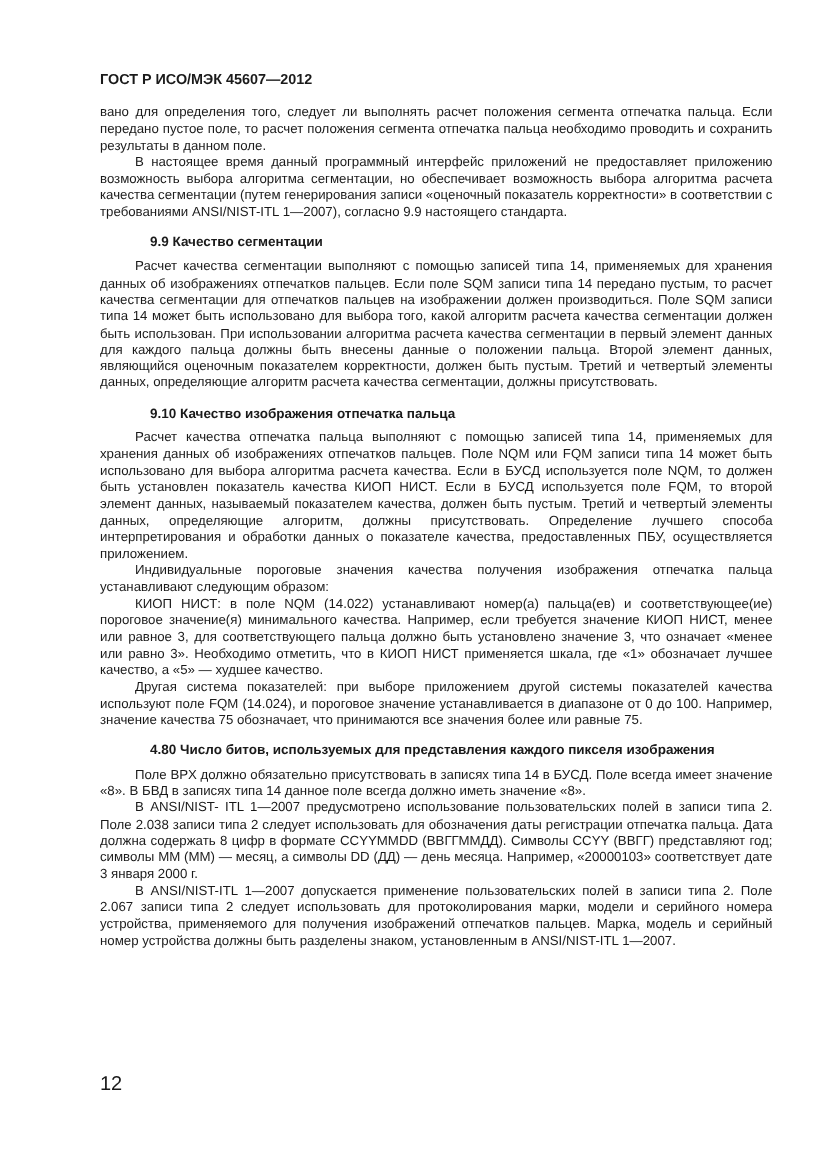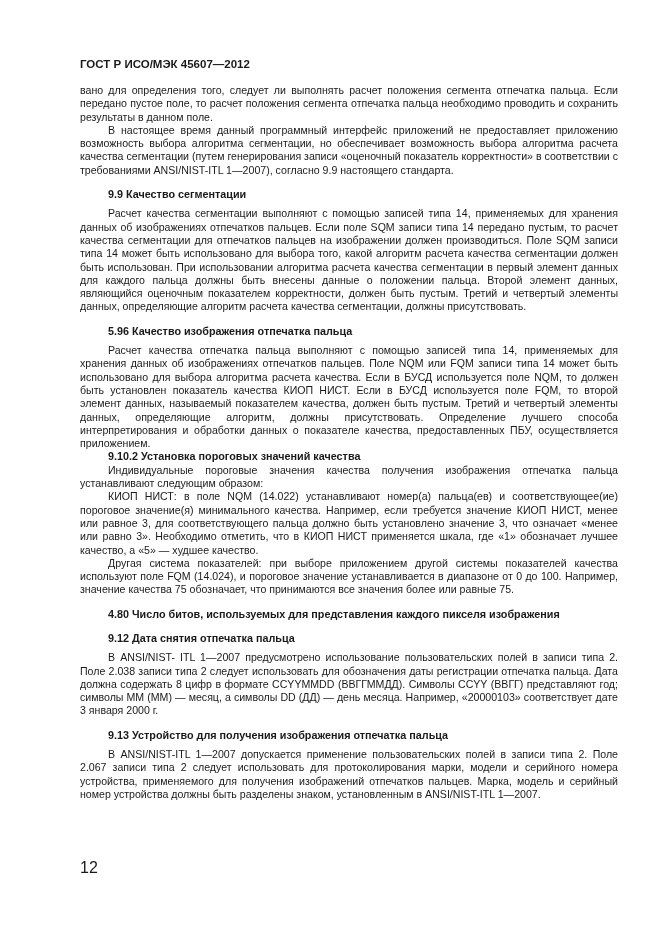--- a/index.html
+++ b/index.html
@@ -2,46 +2,44 @@
 <html><head>
 <meta charset="utf-8">
 <style>
   html, body { margin: 0; padding: 0; background: #ffffff; }
   body { width: 661px; height: 935px; position: relative; overflow: hidden;
          font-family: "Liberation Sans", sans-serif; color: #1a1a1a; }
   .header { position: absolute; left: 80px; top: 58px; font-size: 11.5px; font-weight: bold; }
   .content { position: absolute; left: 80px; top: 84px; width: 538px; font-size: 10.6px; line-height: 13.3px; }
   p { margin: 0; text-align: justify; }
   p.ind { text-indent: 28px; }
-  h3 { margin: 0; padding-left: 28px; font-size: 10.8px; font-weight: bold; line-height: 13.3px; }
+  h3 { margin: 12px; padding-left: 28px; font-size: 10.8px; font-weight: bold; line-height: 13.3px; }
   .gap-before { margin-top: 11px; }
   .gap-after { margin-bottom: 6px; }
   .pageno { position: absolute; left: 80px; top: 859px; font-size: 16px; }
 </style>
 </head>
 <body>
 
 <div class="header">ГОСТ Р ИСО/МЭК 45607—2012</div>
 
 <div class="content">
   <p>вано для определения того, следует ли выполнять расчет положения сегмента отпечатка пальца. Если передано пустое поле, то расчет положения сегмента отпечатка пальца необходимо проводить и сохранить результаты в данном поле.</p>
   <p class="ind">В настоящее время данный программный интерфейс приложений не предоставляет приложению возможность выбора алгоритма сегментации, но обеспечивает возможность выбора алгоритма расчета качества сегментации (путем генерирования записи «оценочный показатель корректности» в соответствии с требованиями ANSI/NIST-ITL 1—2007), согласно 9.9 настоящего стандарта.</p>
 
   <h3 class="gap-before gap-after">9.9  Качество сегментации</h3>
   <p class="ind">Расчет качества сегментации выполняют с помощью записей типа 14, применяемых для хранения данных об изображениях отпечатков пальцев. Если поле SQM записи типа 14 передано пустым, то расчет качества сегментации для отпечатков пальцев на изображении должен производиться. Поле SQM записи типа 14 может быть использовано для выбора того, какой алгоритм расчета качества сегментации должен быть использован. При использовании алгоритма расчета качества сегментации в первый элемент данных для каждого пальца должны быть внесены данные о положении пальца. Второй элемент данных, являющийся оценочным показателем корректности, должен быть пустым. Третий и четвертый элементы данных, определяющие алгоритм расчета качества сегментации, должны присутствовать.</p>
 
-  <h3 class="gap-before gap-after">5.96  Качество изображения отпечатка пальца</h3>
+  <h3 class="gap-before gap-after">9.10  Качество изображения отпечатка пальца</h3>
   <p class="ind">Расчет качества отпечатка пальца выполняют с помощью записей типа 14, применяемых для хранения данных об изображениях отпечатков пальцев. Поле NQM или FQM записи типа 14 может быть использовано для выбора алгоритма расчета качества. Если в БУСД используется поле NQM, то должен быть установлен показатель качества КИОП НИСТ. Если в БУСД используется поле FQM, то второй элемент данных, называемый показателем качества, должен быть пустым. Третий и четвертый элементы данных, определяющие алгоритм, должны присутствовать. Определение лучшего способа интерпретирования и обработки данных о показателе качества, предоставленных ПБУ, осуществляется приложением.</p>
-  <h3>9.10.2  Установка пороговых значений качества</h3>
   <p class="ind">Индивидуальные пороговые значения качества получения изображения отпечатка пальца устанавливают следующим образом:</p>
   <p class="ind">КИОП НИСТ: в поле NQM (14.022) устанавливают номер(а) пальца(ев) и соответствующее(ие) пороговое значение(я) минимального качества. Например, если требуется значение КИОП НИСТ, менее или равное 3, для соответствующего пальца должно быть установлено значение 3, что означает «менее или равно 3». Необходимо отметить, что в КИОП НИСТ применяется шкала, где «1» обозначает лучшее качество, а «5» — худшее качество.</p>
   <p class="ind">Другая система показателей: при выборе приложением другой системы показателей качества используют поле FQM (14.024), и пороговое значение устанавливается в диапазоне от 0 до 100. Например, значение качества 75 обозначает, что принимаются все значения более или равные 75.</p>
 
   <h3 class="gap-before gap-after">4.80  Число битов, используемых для представления каждого пикселя изображения</h3>
+  <p class="ind">Поле BPX должно обязательно присутствовать в записях типа 14 в БУСД. Поле всегда имеет значение «8». В БВД в записях типа 14 данное поле всегда должно иметь значение «8».</p>
 
-  <h3 class="gap-before gap-after">9.12  Дата снятия отпечатка пальца</h3>
   <p class="ind">В ANSI/NIST- ITL 1—2007 предусмотрено использование пользовательских полей в записи типа 2. Поле 2.038 записи типа 2 следует использовать для обозначения даты регистрации отпечатка пальца. Дата должна содержать 8 цифр в формате CCYYMMDD (ВВГГММДД). Символы CCYY (ВВГГ) представляют год; символы MM (ММ) — месяц, а символы DD (ДД) — день месяца. Например, «20000103» соответствует дате 3 января 2000 г.</p>
 
-  <h3 class="gap-before gap-after">9.13  Устройство для получения изображения отпечатка пальца</h3>
   <p class="ind">В ANSI/NIST-ITL 1—2007 допускается применение пользовательских полей в записи типа 2. Поле 2.067 записи типа 2 следует использовать для протоколирования марки, модели и серийного номера устройства, применяемого для получения изображений отпечатков пальцев. Марка, модель и серийный номер устройства должны быть разделены знаком, установленным в ANSI/NIST-ITL 1—2007.</p>
 </div>
 
 <div class="pageno">12</div>
 
 </body></html>

